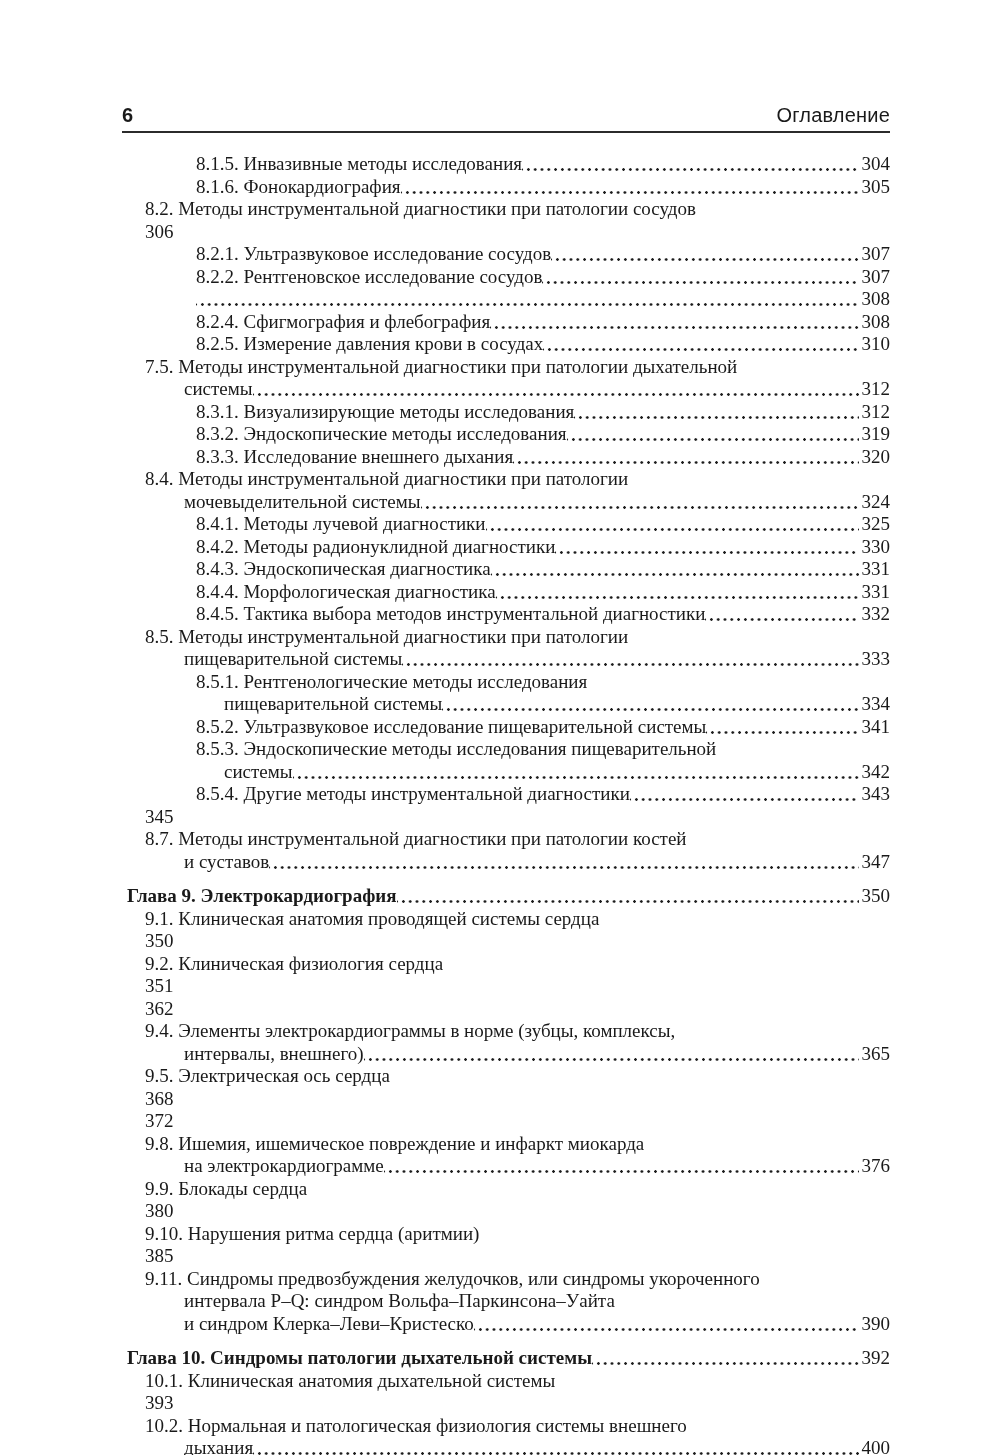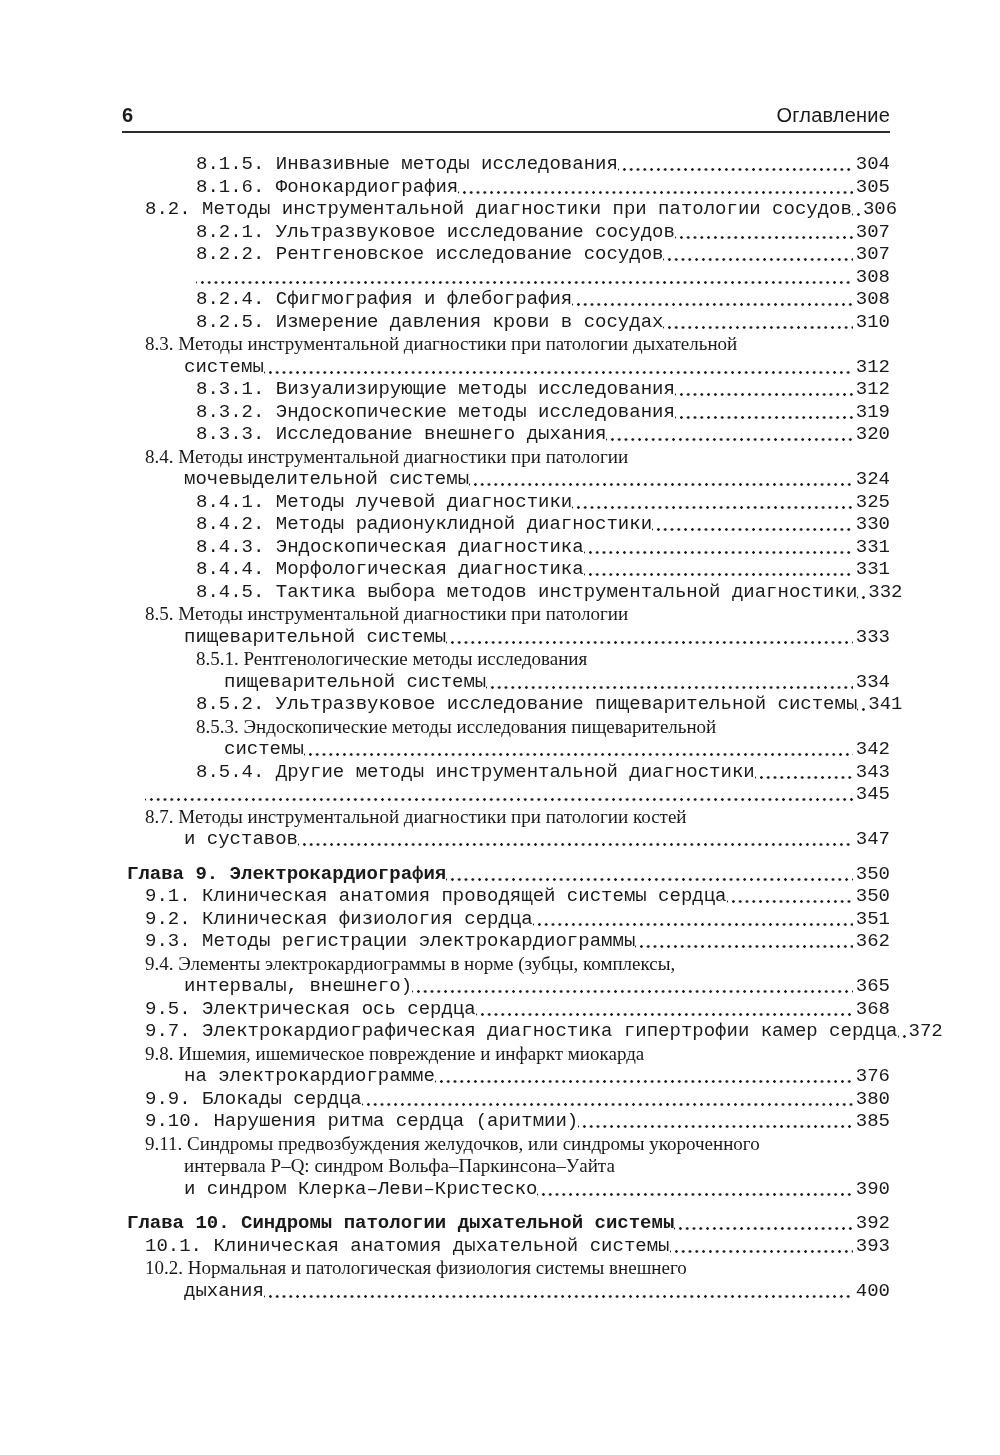--- a/index.html
+++ b/index.html
@@ -33,36 +33,36 @@
   }
   
   .toc {
     margin-top: 20px;
     font-size: 19px;
     line-height: 22.5px;
   }
   .entry.chapter { font-weight: 700; margin-top: 12px; }
   .entry.chapter .num, .entry.chapter .leader { font-weight: 400; }
   .line { white-space: nowrap; }
-  .lastline { display: flex; align-items: flex-start; font-family: Liberation Mono, monospace; }
+  .lastline { display: flex; align-items: flex-start; }
   .lastline .txt { flex: 0 0 auto; }
   .leader {
     flex: 1 1 auto;
     min-width: 8px;
     align-self: stretch;
     background-image: radial-gradient(circle, #1c1c1c 1.15px, rgba(0,0,0,0) 1.5px);
     background-size: 6.8px 3px;
     background-repeat: repeat-x;
     background-position: left 3px bottom 4.5px;
     margin-right: 3px;
   }
   .num { flex: 0 0 auto; text-align: right; }
   
   .chapter-first { padding-left: 5px; }
-  .l1-first      { padding-left: 23px; }
+  .l1-first      { padding-left: 23px; flex-direction: column; }
   .l1-cont       { padding-left: 62px; }
   .l2-first      { padding-left: 74px; }
   .l2-cont       { padding-left: 102px; }
   .it { }
 </style>
 </head>
 <body>
 
 <div class="page">
   <div class="header-row">
@@ -121,21 +121,21 @@
         </div>
       </div>
       <div class="entry l2">
         <div class="line l2-first lastline">
           <span class="txt">8.2.5. Измерение давления крови в сосудах</span>
           <span class="leader"></span>
           <span class="num">310</span>
         </div>
       </div>
       <div class="entry l1">
-        <div class="line l1-first"><span class="txt">8.3. Методы инструментальной диагностики при патологии дыхательной</span></div>
+        <div class="line l1-first"><span class="txt">7.5. Методы инструментальной диагностики при патологии дыхательной</span></div>
         <div class="line l1-cont lastline">
           <span class="txt">системы</span>
           <span class="leader"></span>
           <span class="num">312</span>
         </div>
       </div>
       <div class="entry l2">
         <div class="line l2-first lastline">
           <span class="txt">8.3.1. Визуализирующие методы исследования</span>
           <span class="leader"></span>
@@ -267,21 +267,20 @@
       </div>
       <div class="entry l1">
         <div class="line l1-first lastline">
           <span class="txt">9.2. Клиническая физиология сердца</span>
           <span class="leader"></span>
           <span class="num">351</span>
         </div>
       </div>
       <div class="entry l1">
         <div class="line l1-first lastline">
-          <span class="txt">9.3. Методы регистрации электрокардиограммы</span>
           <span class="leader"></span>
           <span class="num">362</span>
         </div>
       </div>
       <div class="entry l1">
         <div class="line l1-first"><span class="txt">9.4. Элементы электрокардиограммы в норме (зубцы, комплексы,</span></div>
         <div class="line l1-cont lastline">
           <span class="txt">интервалы, внешнего)</span>
           <span class="leader"></span>
           <span class="num">365</span>
@@ -289,21 +288,20 @@
       </div>
       <div class="entry l1">
         <div class="line l1-first lastline">
           <span class="txt">9.5. Электрическая ось сердца</span>
           <span class="leader"></span>
           <span class="num">368</span>
         </div>
       </div>
       <div class="entry l1">
         <div class="line l1-first lastline">
-          <span class="txt">9.7. Электрокардиографическая диагностика гипертрофии камер сердца</span>
           <span class="leader"></span>
           <span class="num">372</span>
         </div>
       </div>
       <div class="entry l1">
         <div class="line l1-first"><span class="txt">9.8. Ишемия, ишемическое повреждение и инфаркт миокарда</span></div>
         <div class="line l1-cont lastline">
           <span class="txt">на электрокардиограмме</span>
           <span class="leader"></span>
           <span class="num">376</span>

